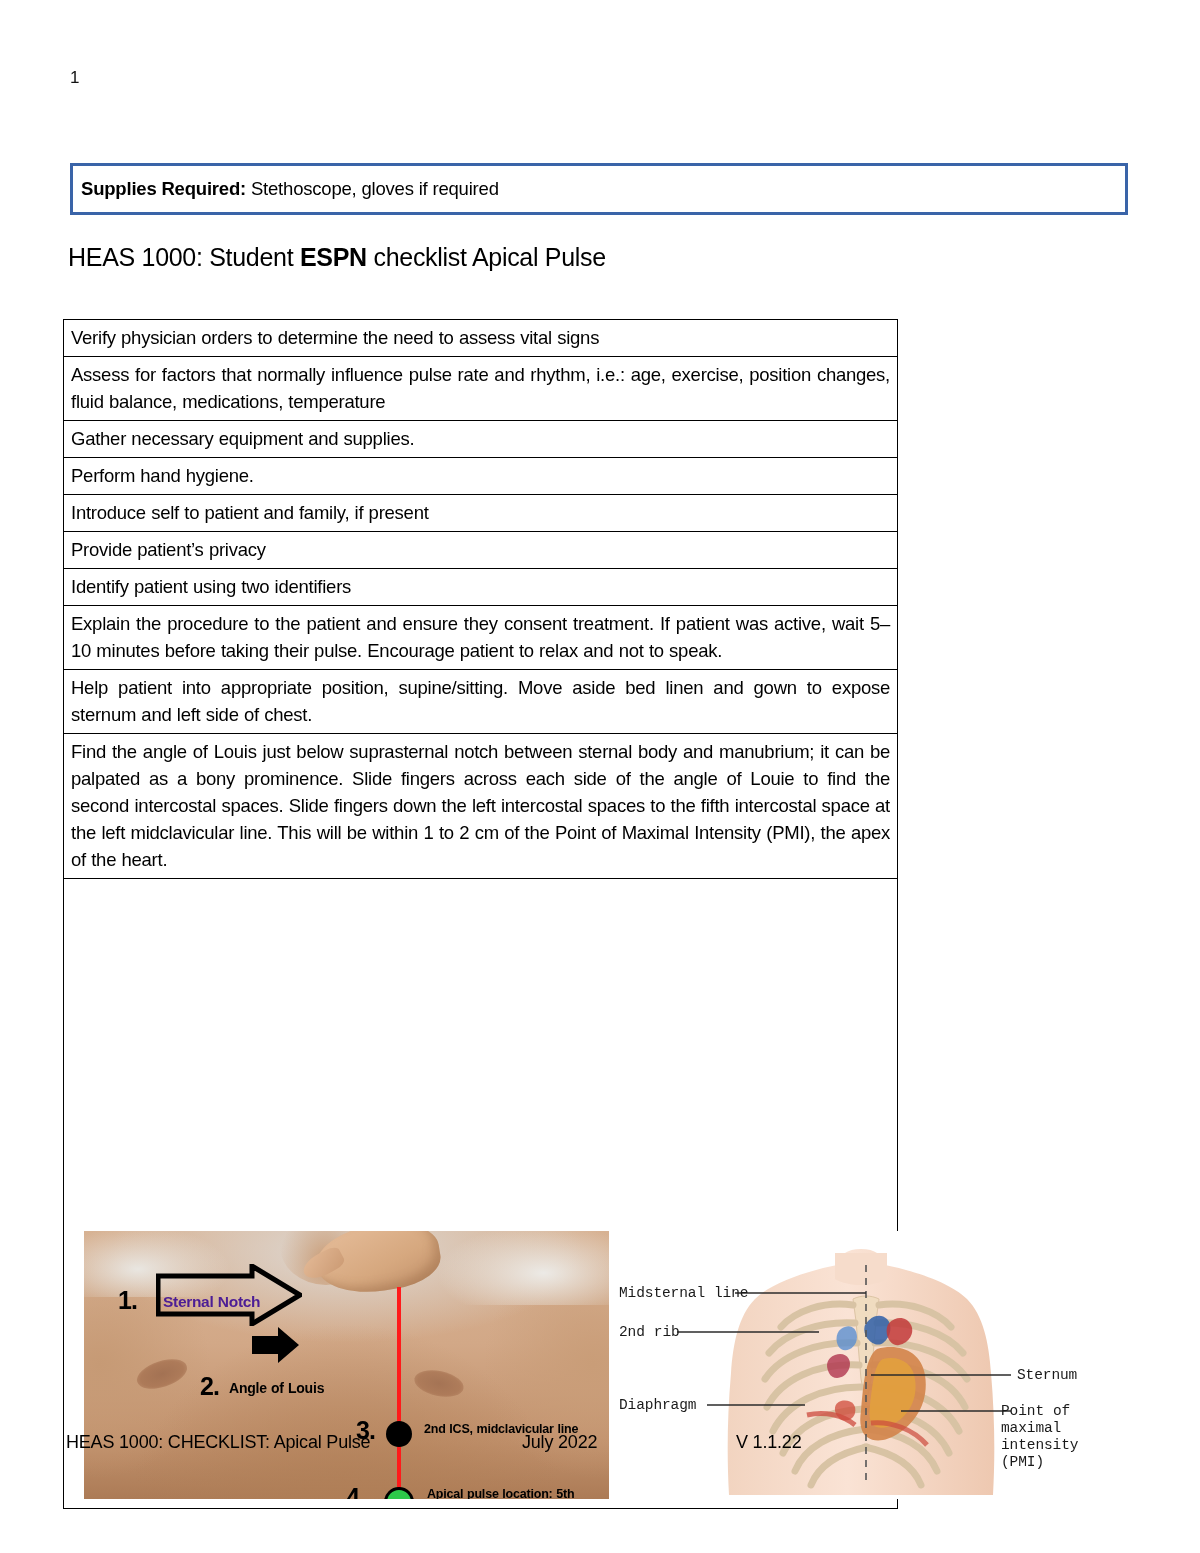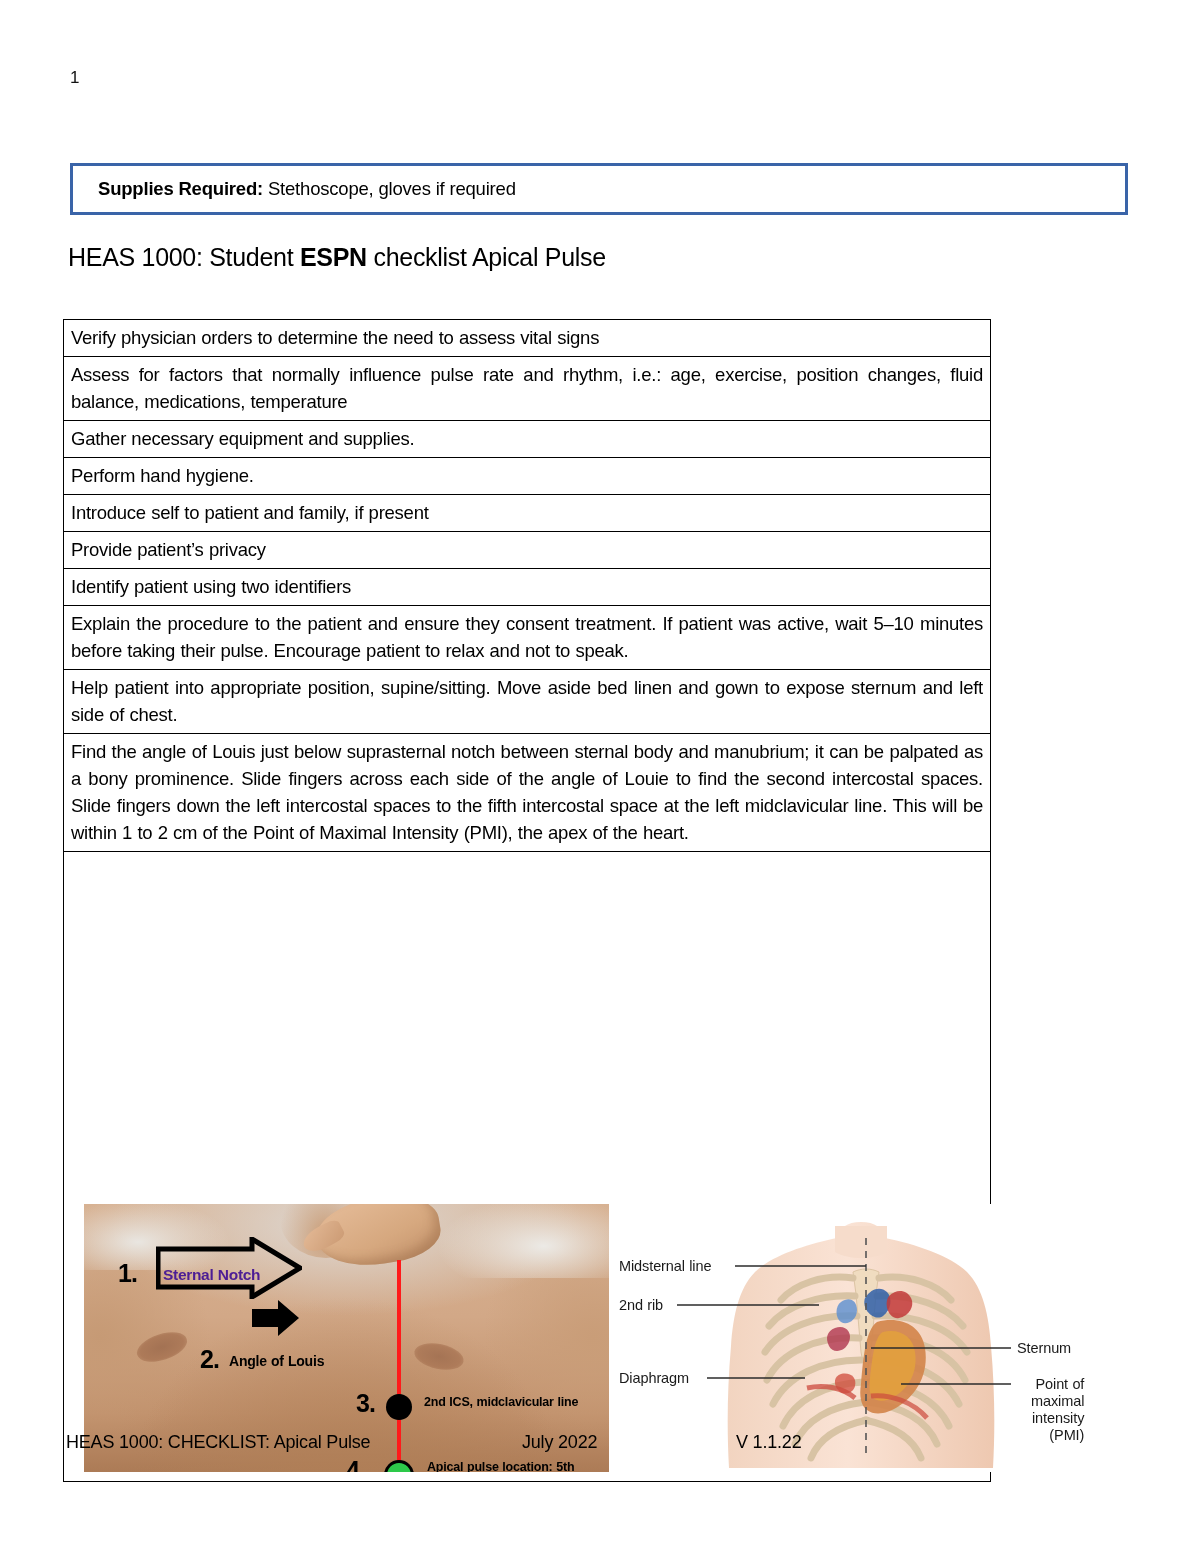--- a/index.html
+++ b/index.html
@@ -43,21 +43,21 @@
     left: 70px;
     top: 163px;
     width: 1058px;
     height: 52px;
     border: 3px solid #3A64A8;
     background: #ffffff;
     box-sizing: border-box;
   }
   .supplies-text {
     position: absolute;
-    left: 25px;
+    left: 8px;
     top: 12px;
     font-size: 18.5px;
     letter-spacing: -0.2px;
     white-space: nowrap;
     text-align: right;
   }
   .supplies-text b { font-weight: bold; }
 
   
   .doc-title {
@@ -79,21 +79,21 @@
     font-weight: bold;
     line-height: 30px;
     letter-spacing: -0.35px;
   }
 
   
   .checklist {
     position: absolute;
     left: 63px;
     top: 319px;
-    width: 928px;
+    width: 835px;
     border-collapse: collapse;
     table-layout: fixed;
   }
   .checklist td {
     border: 1.6px solid #000000;
     padding: 4px 7px 5px 7px;
     font-size: 18.5px;
     line-height: 27px;
     vertical-align: top;
     letter-spacing: -0.25px;
@@ -207,21 +207,21 @@
   
   .anat {
     position: relative;
     width: 504px;
     height: 268px;
     background:#ffffff;
     overflow:hidden;
   }
   .anat .lbl {
     position:absolute; font-size:14.5px; color:#1a1a1a;
-    font-family:Liberation Sans, sans-serif; line-height:17px;
+    font-family:Liberation Mono, monospace; line-height:17px;
     letter-spacing:-0.1px;
   }
 
   
   .footer {
     position: absolute;
     left: 66px;
     top: 1432px;
     width: 1070px;
     font-size: 18px;
@@ -391,21 +391,21 @@
                     <line x1="98" y1="174" x2="196" y2="174"></line>
                     <line x1="262" y1="144" x2="402" y2="144"></line>
                     <line x1="292" y1="180" x2="402" y2="180"></line>
                   </g>
                 </svg>
 
                 <div class="lbl" style="left:10px; top:54px;">Midsternal line</div>
                 <div class="lbl" style="left:10px; top:93px;">2nd rib</div>
                 <div class="lbl" style="left:10px; top:166px;">Diaphragm</div>
                 <div class="lbl" style="left:408px; top:136px;">Sternum</div>
-                <div class="lbl" style="left:422px; top:172px; white-space:pre-line;text-align:right;">Point of
+                <div class="lbl" style="left:392px; top:172px; white-space:pre-line;">Point of
 maximal
 intensity
 (PMI)</div>
               </div>
 
             </div>
           </div>
         </td>
       </tr>
     </tbody>

